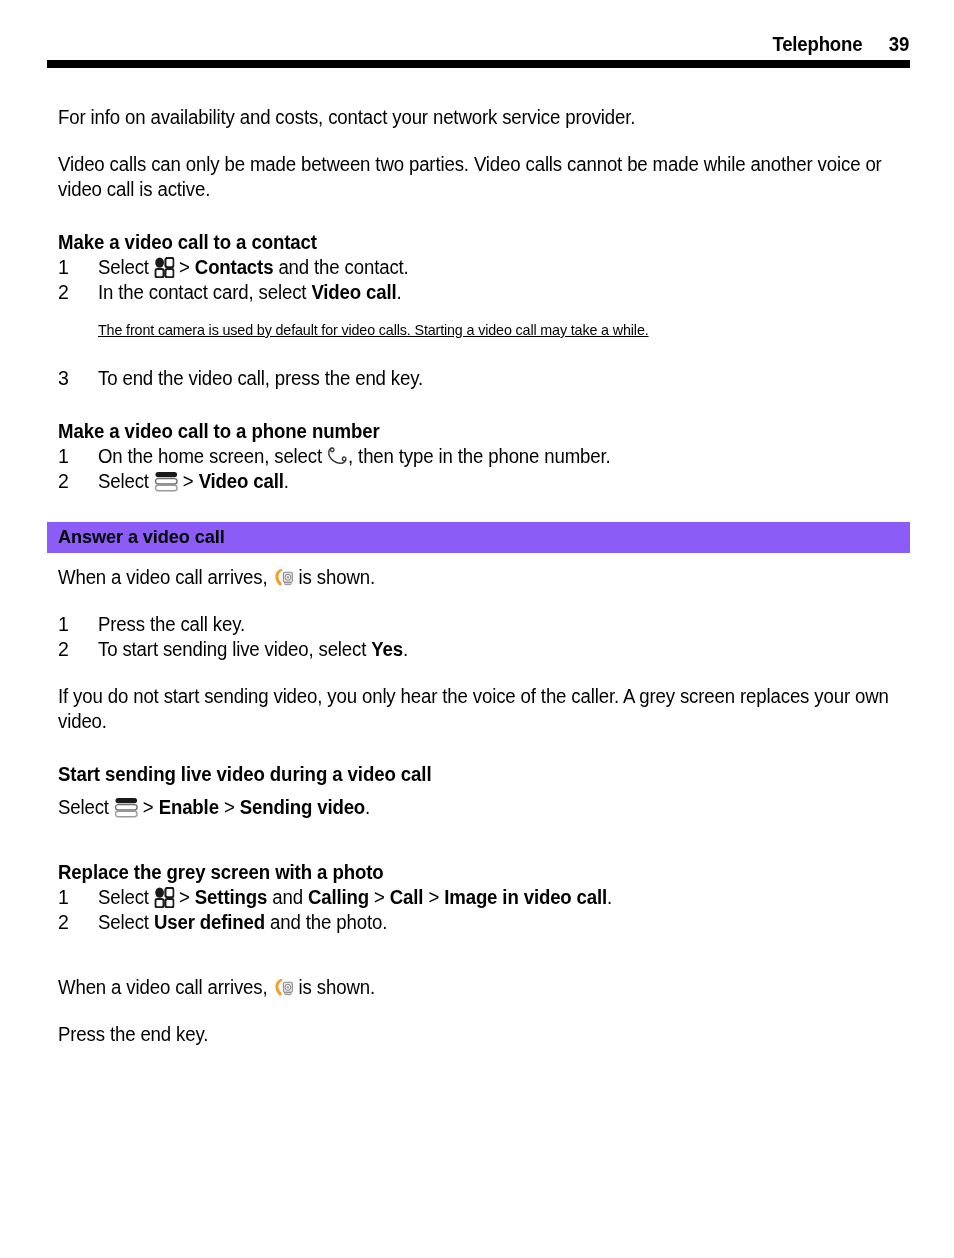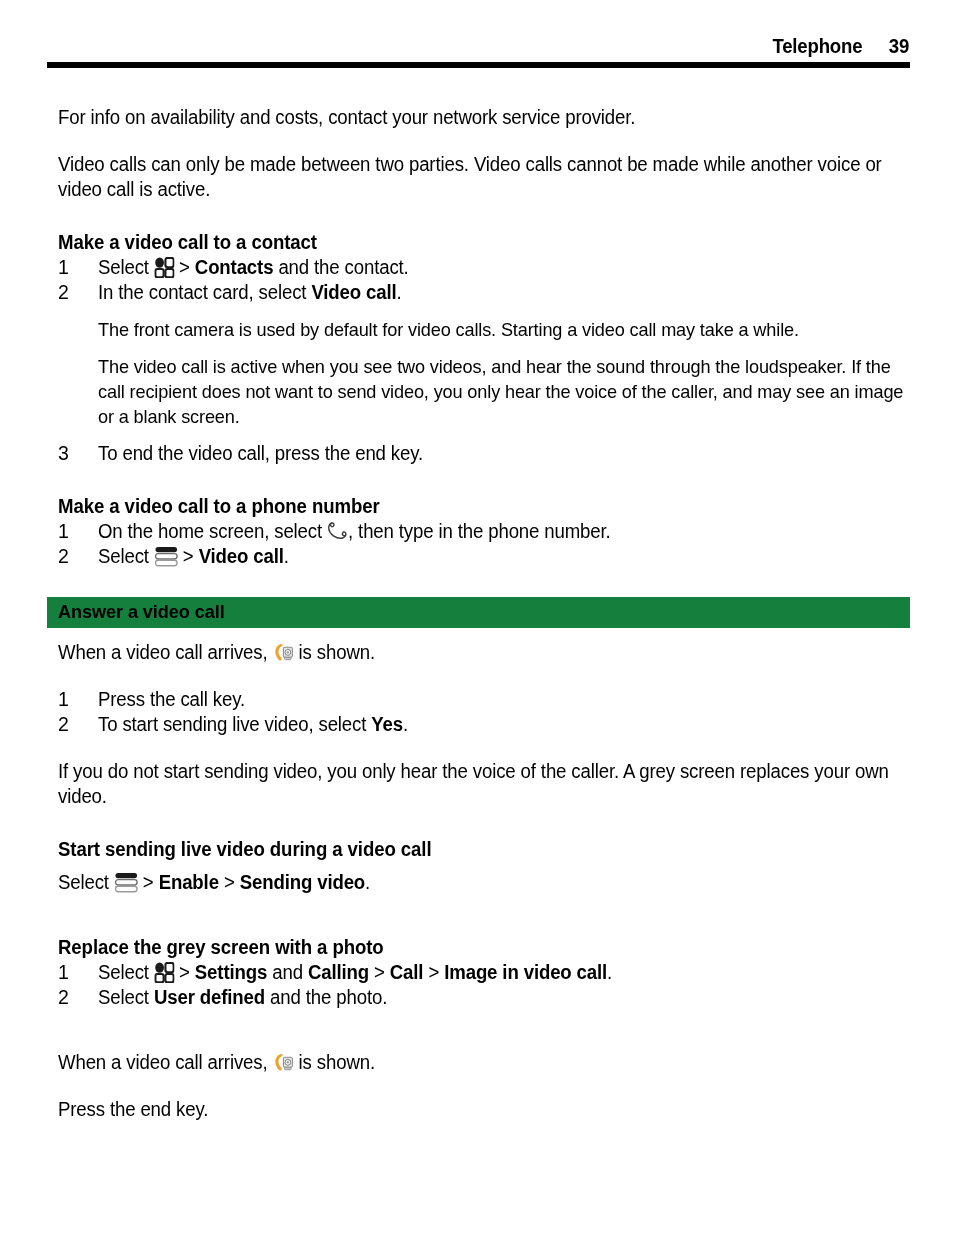--- a/index.html
+++ b/index.html
@@ -24,21 +24,21 @@
     overflow: hidden;
   }
 
   
   .header {
     position: absolute;
     left: 47px;
     top: 36px;
     width: 863px;
     height: 32px;
-    border-bottom: 6px solid #000000;
+    border-bottom: 8px solid #000000;
     box-sizing: border-box;
   }
   .header-inner {
     position: absolute;
     right: 0;
     bottom: 4px;
     display: flex;
     align-items: baseline;
     white-space: nowrap;
   }
@@ -116,37 +116,38 @@
     font-size: 19.5px;
   }
   .step-text {
     display: block;
     transform: scaleX(0.955);
     transform-origin: left top;
     width: 850px;
   }
   .sub {
     padding-left: 40px;
-    font-size: 19px;
+    font-size: 15px;
     line-height: 25px;
     letter-spacing: -0.15px;
+    text-decoration: underline;
   }
   .sub-text {
     display: block;
     transform: scaleX(0.955);
     transform-origin: left top;
     width: 860px;
   }
 
   
   .band {
     position: relative;
     left: -11px;
     width: 863px;
-    background: #15803d;
+    background: #8b5cf6;
     padding: 3px 0 4px 11px;
     box-sizing: border-box;
     font-size: 19px;
     font-weight: bold;
     line-height: 24px;
     letter-spacing: -0.1px;
   }
   .band span {
     display: inline-block;
     transform: scaleX(0.955);
@@ -204,23 +205,20 @@
         <span class="step-num">2</span>
         <span class="step-text"><span>In the contact card, select</span> <b>Video call</b><span>.</span></span>
       </li>
     </ul>
 
     <div class="gap-12"></div>
     <div class="sub">
       <span class="sub-text">The front camera is used by default for video calls. Starting a video call may take a while.</span>
     </div>
     <div class="gap-12"></div>
-    <div class="sub">
-      <span class="sub-text">The video call is active when you see two videos, and hear the sound through the loudspeaker. If the call recipient does not want to send video, you only hear the voice of the caller, and may see an image or a blank screen.</span>
-    </div>
     <div class="gap-12"></div>
 
     <ul class="steps">
       <li class="step">
         <span class="step-num">3</span>
         <span class="step-text">To end the video call, press the end key.</span>
       </li>
     </ul>
 
     <div class="gap-28"></div>

